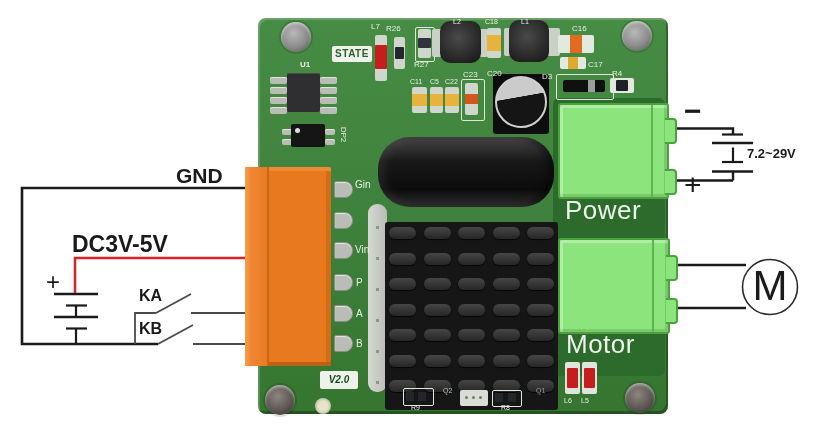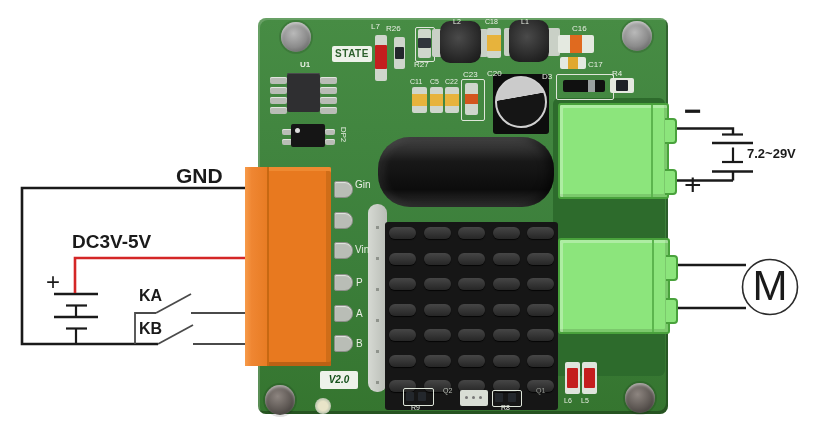--- a/index.html
+++ b/index.html
@@ -83,21 +83,21 @@
     </g>
 
     <g>
       <path d="M674 265 H746" stroke="#1a1a1a" stroke-width="2.4"></path>
       <path d="M674 308 H746" stroke="#1a1a1a" stroke-width="2.4"></path>
       <circle cx="770" cy="287" r="27.5" fill="#fff" stroke="#2b2b2b" stroke-width="1.6"></circle>
     </g>
   </svg>
 
   <div class="lbl" style="left:176px;top:164px;font-size:21px;font-weight:600;">GND</div>
-  <div class="lbl" style="left:72px;top:231px;font-size:19px;font-weight:700;">DC3V-5V</div>
+  <div class="lbl" style="left:72px;top:231px;font-size:23px;font-weight:700;">DC3V-5V</div>
   <div class="lbl" style="left:46px;top:268px;font-size:24px;">+</div>
   <div class="lbl" style="left:139px;top:287px;font-size:16px;font-weight:700;">KA</div>
   <div class="lbl" style="left:139px;top:320px;font-size:16px;font-weight:700;">KB</div>
   <div class="lbl" style="left:684px;top:94px;font-size:30px;font-weight:600;">−</div>
   <div class="lbl" style="left:684px;top:168px;font-size:30px;font-weight:500;">+</div>
   <div class="lbl" style="left:747px;top:146px;font-size:13px;font-weight:600;">7.2~29V</div>
   <div class="lbl" style="left:746px;top:262px;width:48px;text-align:center;font-size:42px;">M</div>
 
   <div id="board">
     <div class="darkzone"></div>
@@ -237,26 +237,28 @@
     <div class="abs" style="left:-13px;top:149px;width:86px;height:199px;background:#e8791f;border-radius:2px;box-shadow:inset 0 4px 0 #ef8a31, inset 0 -4px 0 #bc6114, inset -5px 0 0 #cf6d18;">
       <div class="abs" style="left:0;top:0;width:22px;height:100%;background:linear-gradient(90deg,#f79b4a,#ef8632 30%,#e87c24);"></div>
       <div class="abs" style="left:22px;top:0;width:2px;height:100%;background:#c76812;"></div>
     </div>
 
     <div class="greenconn" style="left:300px;top:85px;width:107px;height:92px;">
       <div class="abs" style="right:14px;top:0;width:2px;height:100%;background:#5cb54e;"></div>
     </div>
     <div class="bump" style="left:407px;top:100px;width:10px;height:22px;"></div>
     <div class="bump" style="left:407px;top:151px;width:10px;height:22px;"></div>
+    <div class="bigtext" style="left:307px;top:177px;">Power</div>
 
     <div class="greenconn" style="left:300px;top:220px;width:108px;height:92px;">
       <div class="abs" style="right:14px;top:0;width:2px;height:100%;background:#5cb54e;"></div>
     </div>
     <div class="bump" style="left:408px;top:237px;width:10px;height:22px;"></div>
     <div class="bump" style="left:408px;top:280px;width:10px;height:22px;"></div>
+    <div class="bigtext" style="left:308px;top:311px;">Motor</div>
 
     <div class="silkbox" style="left:145px;top:370px;width:29px;height:16px;"></div>
     <div class="chip" style="left:148px;top:374px;width:8px;height:9px;"></div>
     <div class="chip" style="left:160px;top:374px;width:8px;height:9px;"></div>
     <div class="ref ref7" style="left:153px;top:386px;">R9</div>
     <div class="ref ref7" style="left:185px;top:369px;opacity:.75;">Q2</div>
     <div class="abs" style="left:202px;top:372px;width:28px;height:16px;background:#d9ded5;border-radius:2px;"></div>
     <div class="abs" style="left:207px;top:378px;width:3px;height:3px;background:#777;border-radius:50%;"></div>
     <div class="abs" style="left:214px;top:378px;width:3px;height:3px;background:#777;border-radius:50%;"></div>
     <div class="abs" style="left:221px;top:378px;width:3px;height:3px;background:#777;border-radius:50%;"></div>

